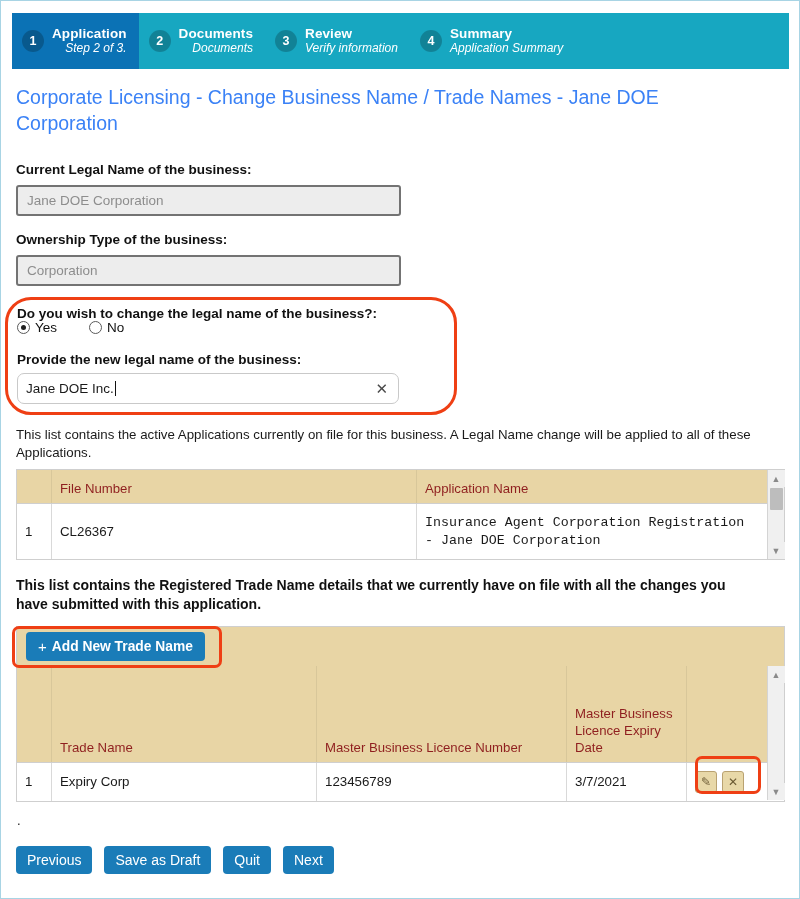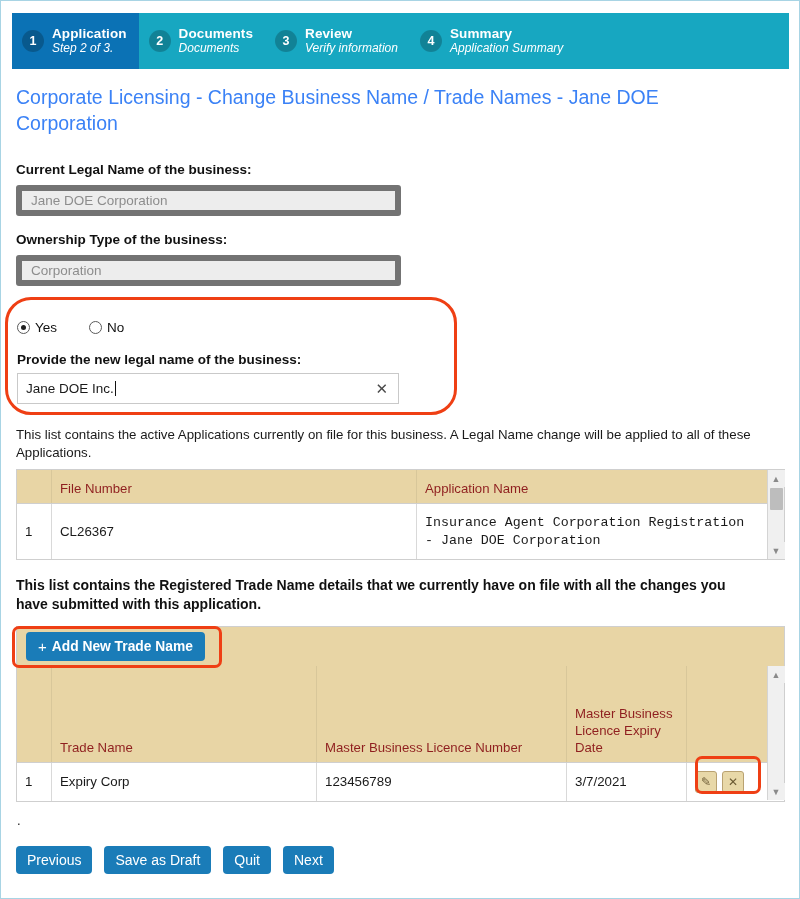--- a/index.html
+++ b/index.html
@@ -40,42 +40,42 @@
     background: rgba(0,0,0,0.22);
     color: #ffffff;
     font-size: 12.5px;
     font-weight: bold;
     display: flex; align-items: center; justify-content: center;
     margin-right: 8px;
     flex: 0 0 auto;
   }
   .step-txt { line-height: 1.15; }
   .step-title { font-size: 13.5px; font-weight: bold; letter-spacing: .1px; }
-  .step-sub { font-size: 12px; font-style: italic; }
+  .step-sub { font-size: 12px; font-style: italic; text-align: right; }
 
   
   .page-title {
     position: absolute;
     left: 15px; top: 84px;
     width: 710px;
     font-size: 19.5px;
     color: #3b82f6;
     line-height: 1.32;
   }
 
   
   .fld-label {
     font-size: 13.5px;
     font-weight: bold;
     color: #111111;
   }
   .ro-input {
     width: 385px; height: 31px;
     background: #ededed;
-    border: 6px solid #737373;
+    border: 2px solid #737373;
     border-radius: 3px;
     display: flex; align-items: center;
     padding: 0 9px;
     font-size: 13.5px;
     color: #8d8d8d;
   }
 
   #lbl-current { position: absolute; left: 15px; top: 161px; }
   #in-current  { position: absolute; left: 15px; top: 184px; }
   #lbl-owner   { position: absolute; left: 15px; top: 231px; }
@@ -115,21 +115,21 @@
     background: #202020;
   }
   .radio-opt { display: flex; align-items: center; margin-right: 32px; }
 
   #lbl-provide { position: absolute; left: 16px; top: 351px; }
   .txt-input {
     position: absolute; left: 16px; top: 372px;
     width: 382px; height: 31px;
     background: #ffffff;
     border: 1px solid #c9c9c9;
-    border-radius: 0;
+    border-radius: 7px;
     display: flex; align-items: center;
     padding: 0 8px;
     font-size: 13.5px;
     color: #1a1a1a;
   }
   .caret {
     display: inline-block;
     width: 1px; height: 15px;
     background: #111111;
     margin-left: 1px;
@@ -331,20 +331,21 @@
   </div>
 
   <div class="page-title">Corporate Licensing - Change Business Name / Trade Names - Jane DOE Corporation</div>
 
   <div id="lbl-current" class="fld-label">Current Legal Name of the business:</div>
   <div id="in-current" class="ro-input">Jane DOE Corporation</div>
 
   <div id="lbl-owner" class="fld-label">Ownership Type of the business:</div>
   <div id="in-owner" class="ro-input">Corporation</div>
 
+  <div id="lbl-question" class="fld-label">Do you wish to change the legal name of the business?:</div>
   <div class="radio-row">
     <label class="radio-opt">
       <span class="radio on"></span>
       <span>Yes</span>
     </label>
     <label class="radio-opt">
       <span class="radio"></span>
       <span>No</span>
     </label>
   </div>

